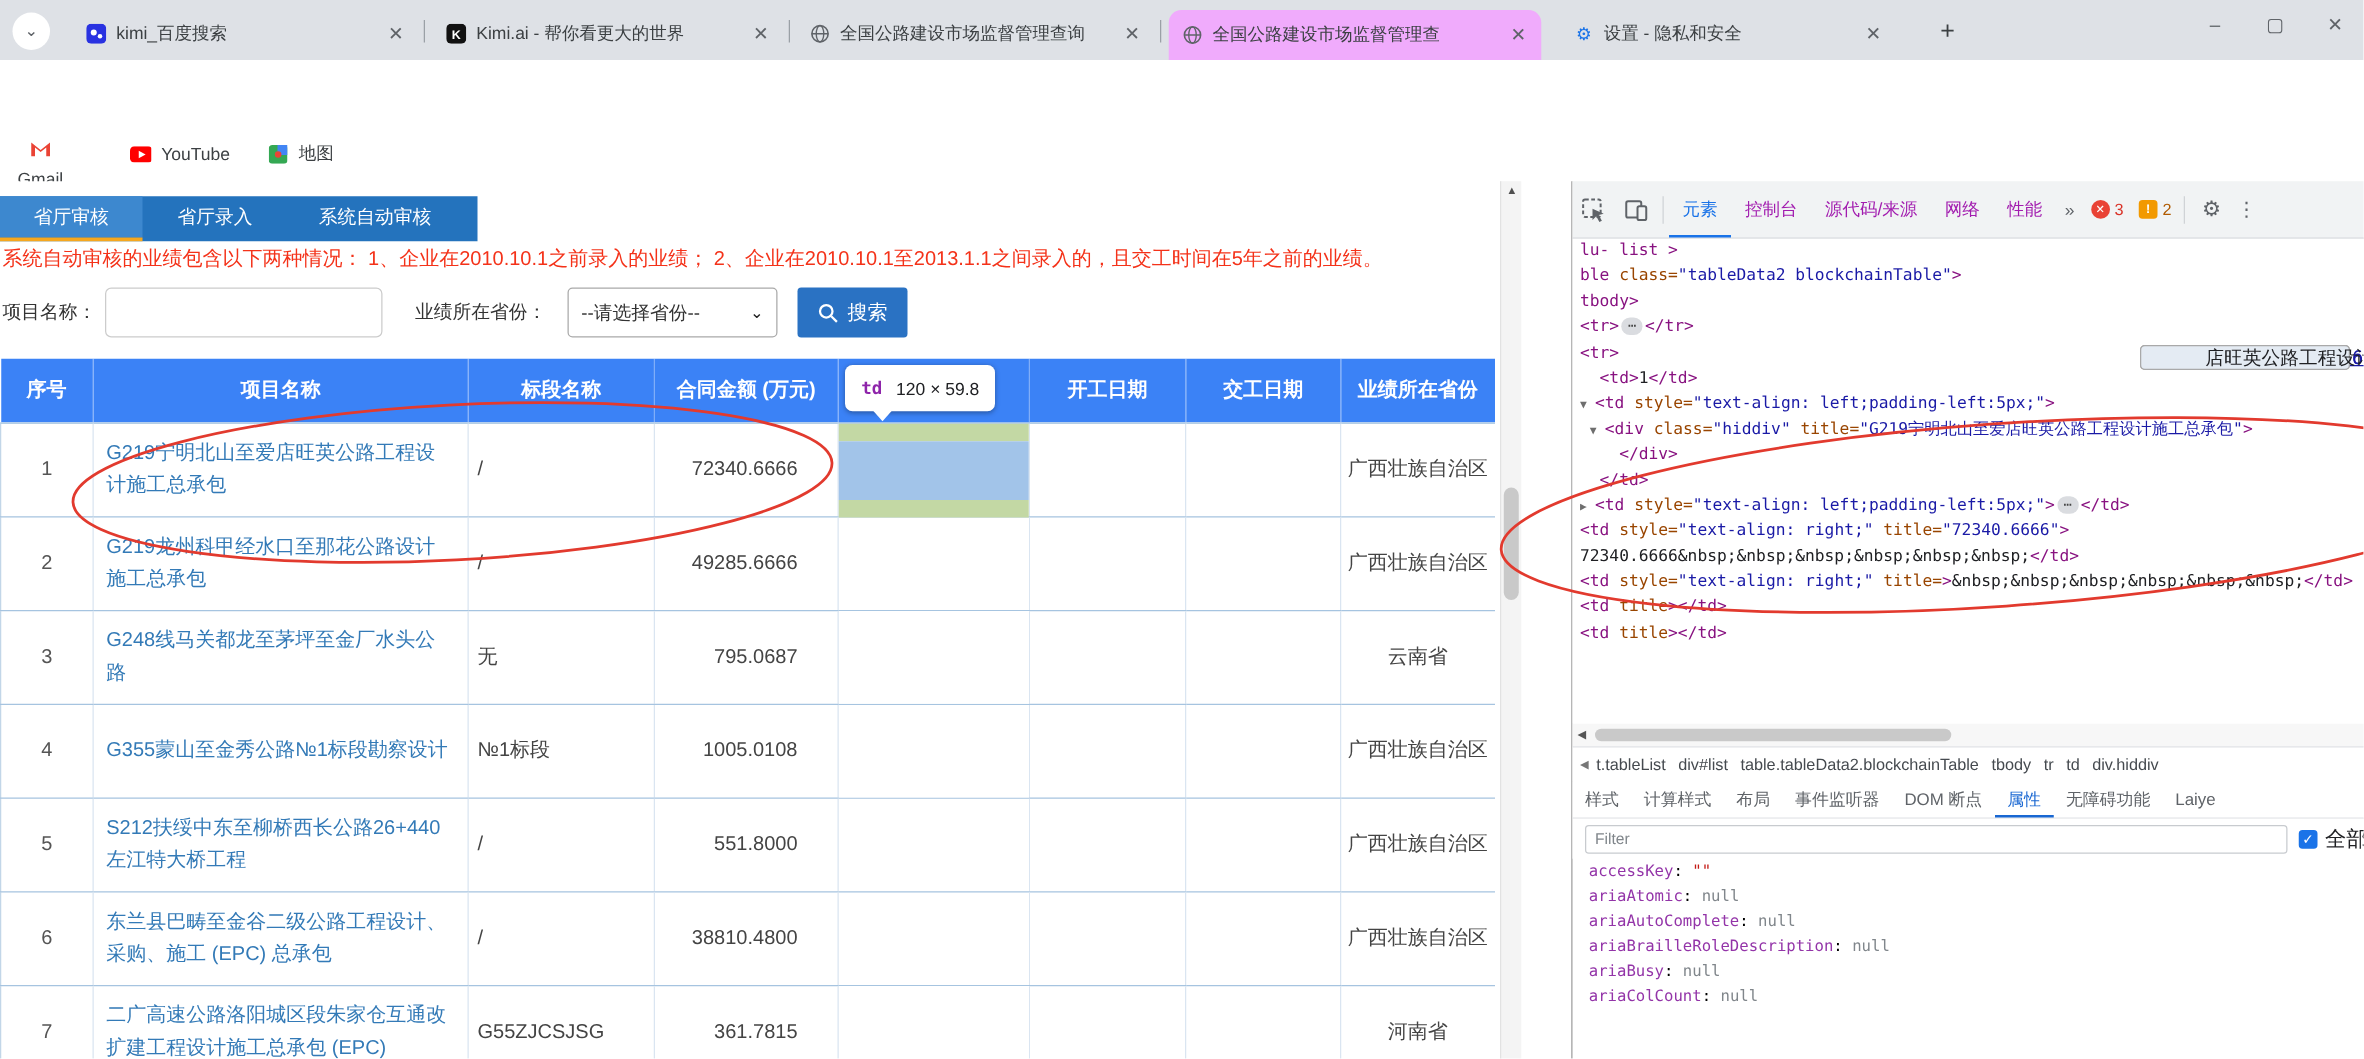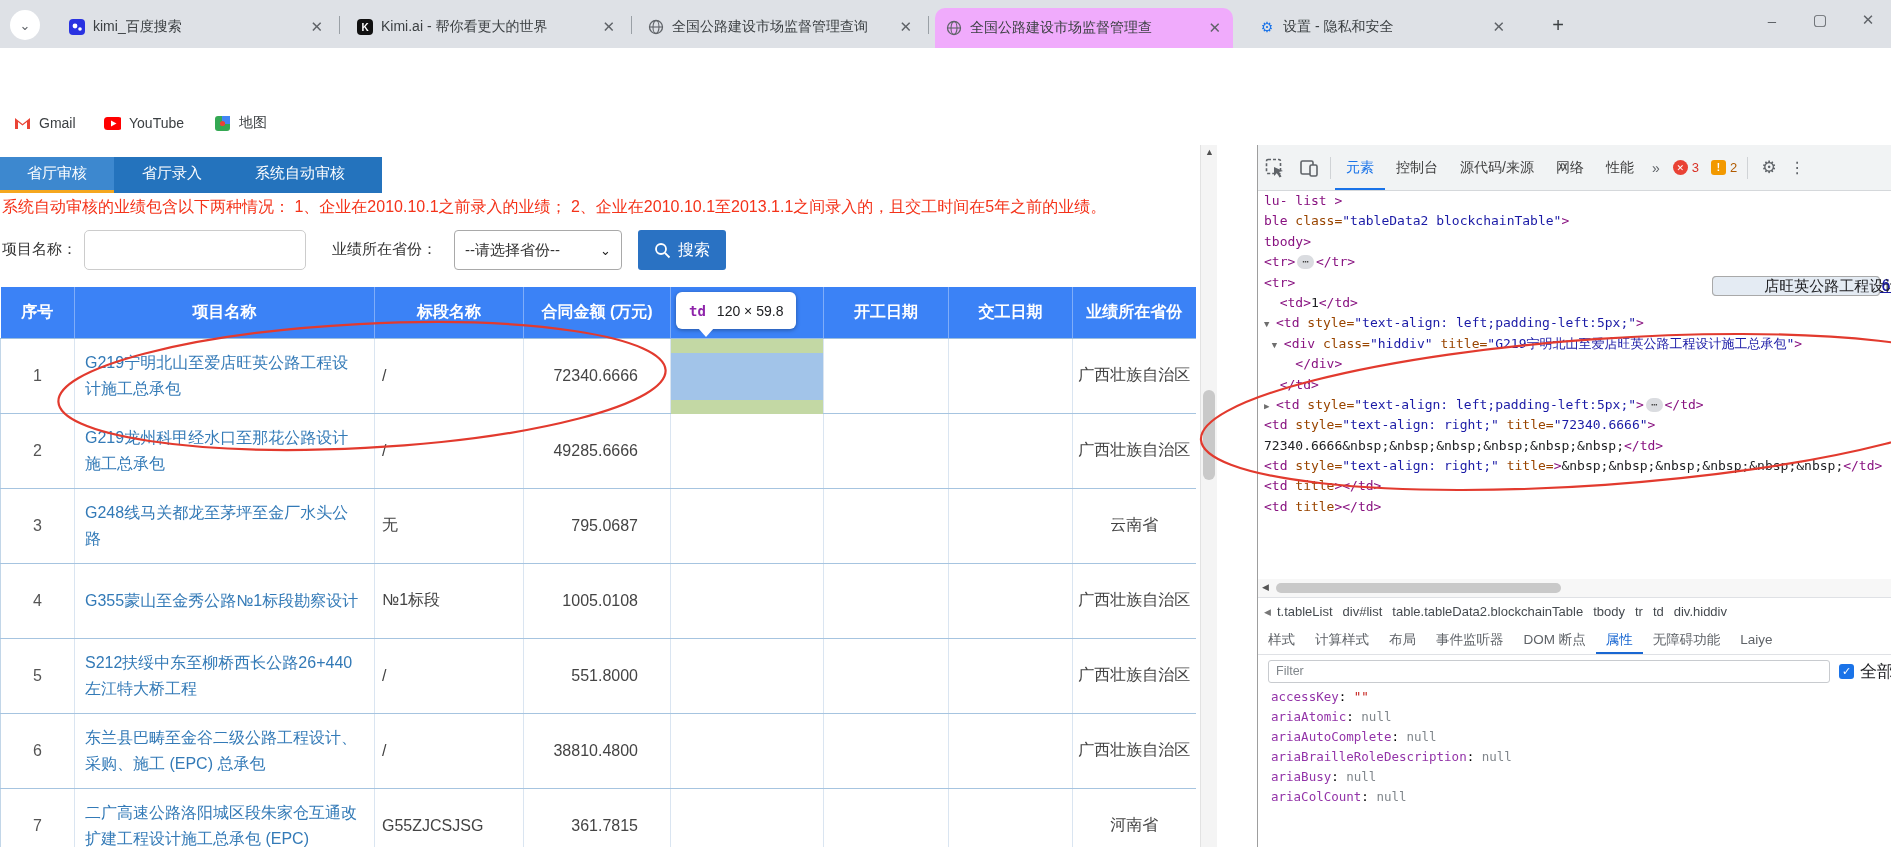--- a/index.html
+++ b/index.html
@@ -85,21 +85,21 @@
   .pg-scroll .up { position:absolute; left:0; top:2px; width:17px; text-align:center; color:#505050; font-size:9px; }
   .pg-scroll .thumb { position:absolute; left:2px; top:245px; width:12px; height:90px; background:#c9c9c9; border-radius:6px; }
 
   
   .devtools { position:absolute; left:1257px; top:145px; width:674px; height:702px; background:#fff;
     border-left:1px solid #9e9e9e; }
   .dt-toolbar { position:absolute; left:0; top:0; width:674px; height:46px; background:#f1f3f4;
     border-bottom:1px solid #d5d8db; display:flex; align-items:center; }
   .dt-ic { width:34px; height:30px; display:flex; align-items:center; justify-content:center; color:#5f6368; }
   .dt-sep { width:1px; height:22px; background:#d0d3d6; margin:0 4px; }
-  .dt-tab { padding:0 11px; height:45px; display:flex; align-items:center; font-size:14px; color:#404040; }
+  .dt-tab { padding:0 11px; height:45px; display:flex; align-items:center; font-size:14px; color:#a21caf; }
   .dt-tab.active { color:#1a73e8; box-shadow:inset 0 -2px 0 #1a73e8; }
   .dt-more { color:#5f6368; font-size:14px; padding:0 7px; }
   .badge { display:flex; align-items:center; gap:4px; padding:0 6px; font-size:13px; }
   .badge .err-ic { width:15px; height:15px; border-radius:50%; background:#e94235; color:#fff; font-size:9px;
     display:flex; align-items:center; justify-content:center; font-weight:bold; }
   .badge .warn-ic { width:15px; height:15px; border-radius:3px; background:#f29900; color:#fff; font-size:10px;
     display:flex; align-items:center; justify-content:center; font-weight:bold; }
   .badge .cnt { color:#d93025; }
   .badge .cnt-w { color:#b05a00; }
 
@@ -263,21 +263,21 @@
           <circle cx="14" cy="14" r="14" fill="#d2e3fc"></circle>
           <circle cx="14" cy="11" r="4.2" fill="#1a6ef0"></circle>
           <path d="M6 23 a8 8 0 0 1 16 0 Z" fill="#1a6ef0"></path>
         </svg>
     </div>
     <div class="addr-ic" style="left:1866px;font-size:17px">⋮</div>
   </div>
 
   <div class="bookmarks">
       <div id="bms">
-        <div class="bm" style="left: 14px;">
+        <div class="bm" style="left: 14px; flex-direction: column;">
           <span class="fav">
             <svg width="17" height="14">
               <path d="M1 13 V2 L8.5 8 L16 2 V13 H13 V6 L8.5 9.5 L4 6 V13 Z" fill="#ea4335"></path>
             </svg>
           </span>
           <span>Gmail</span>
         </div>
         <div class="bm" style="left: 104px;">
           <span class="fav">
             <svg width="18" height="13">

